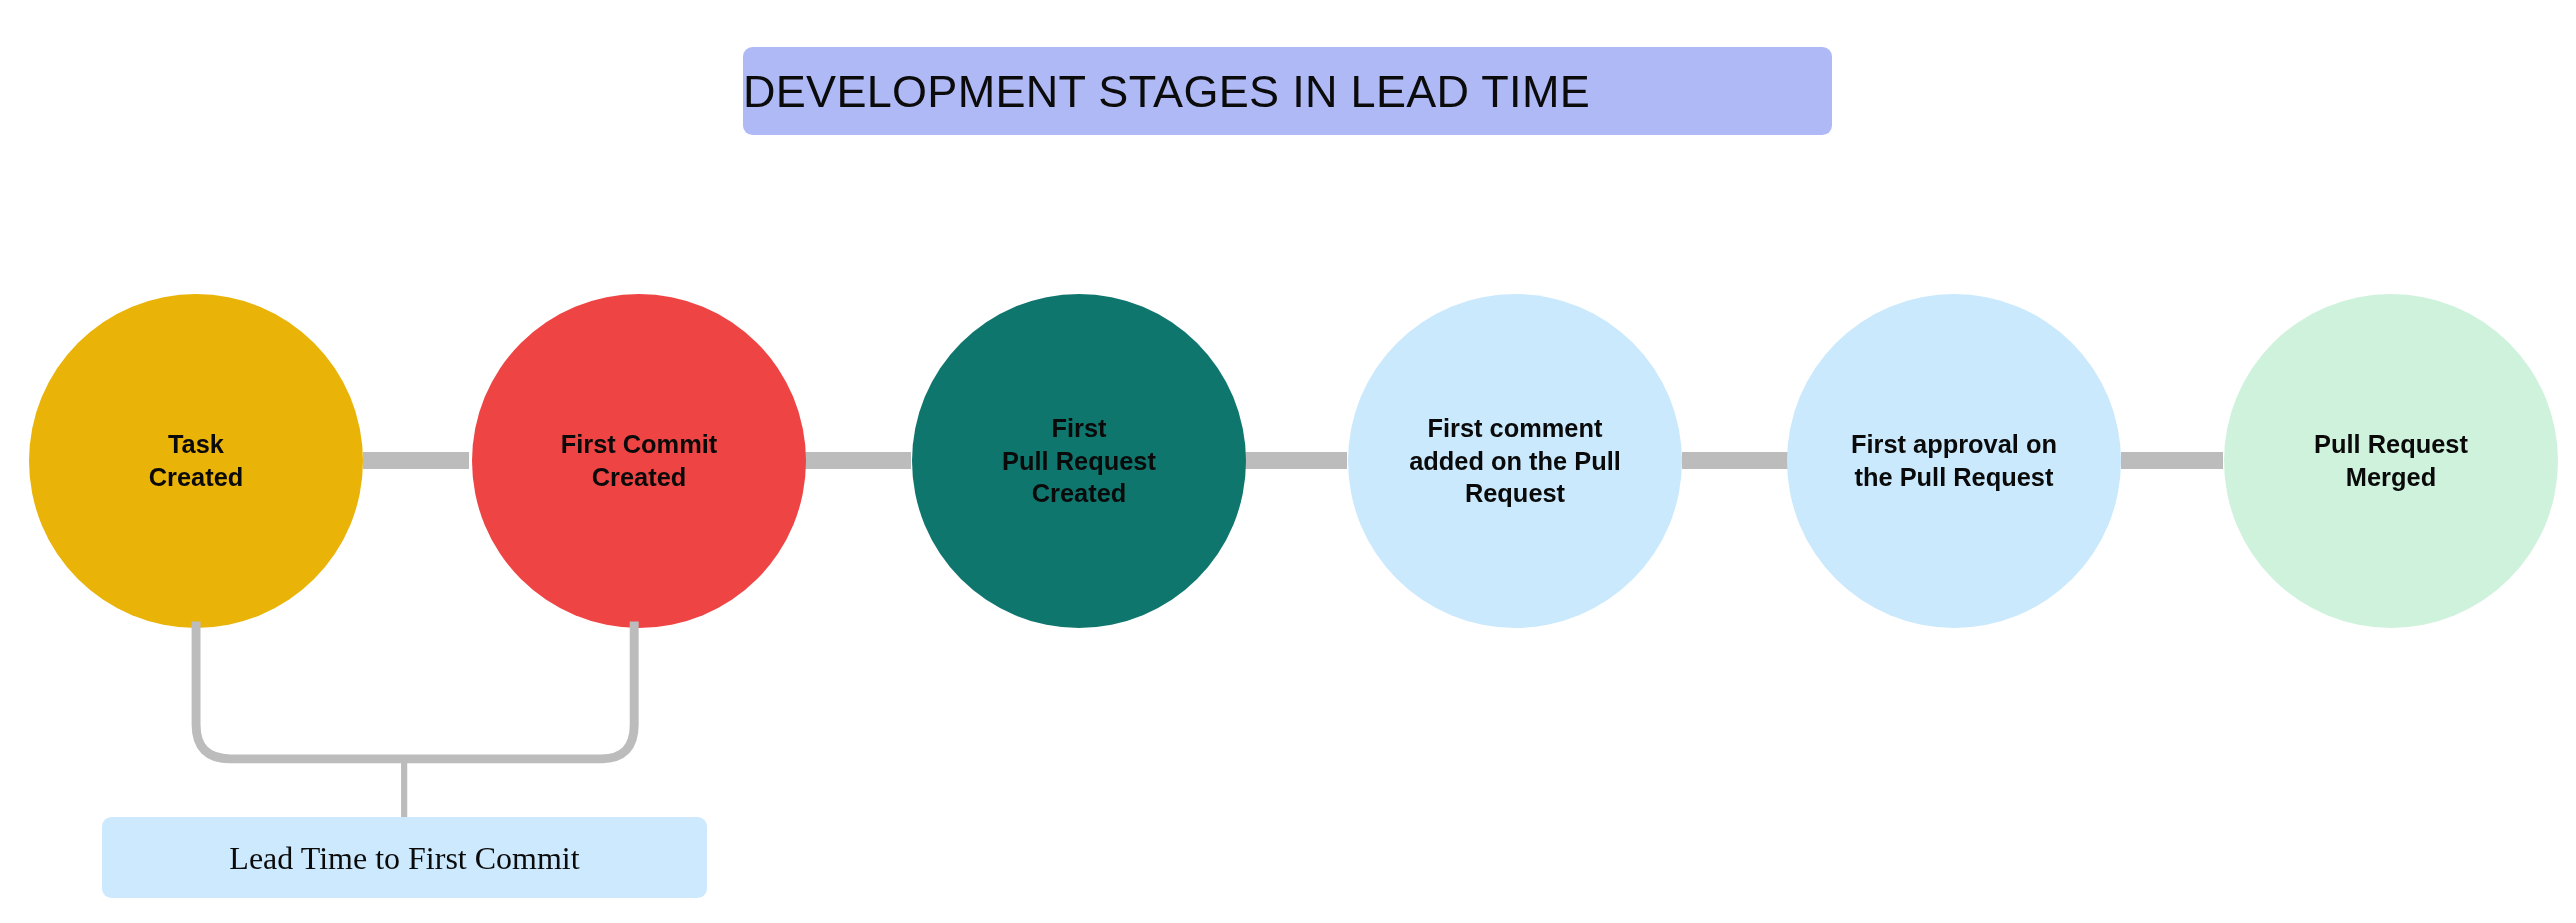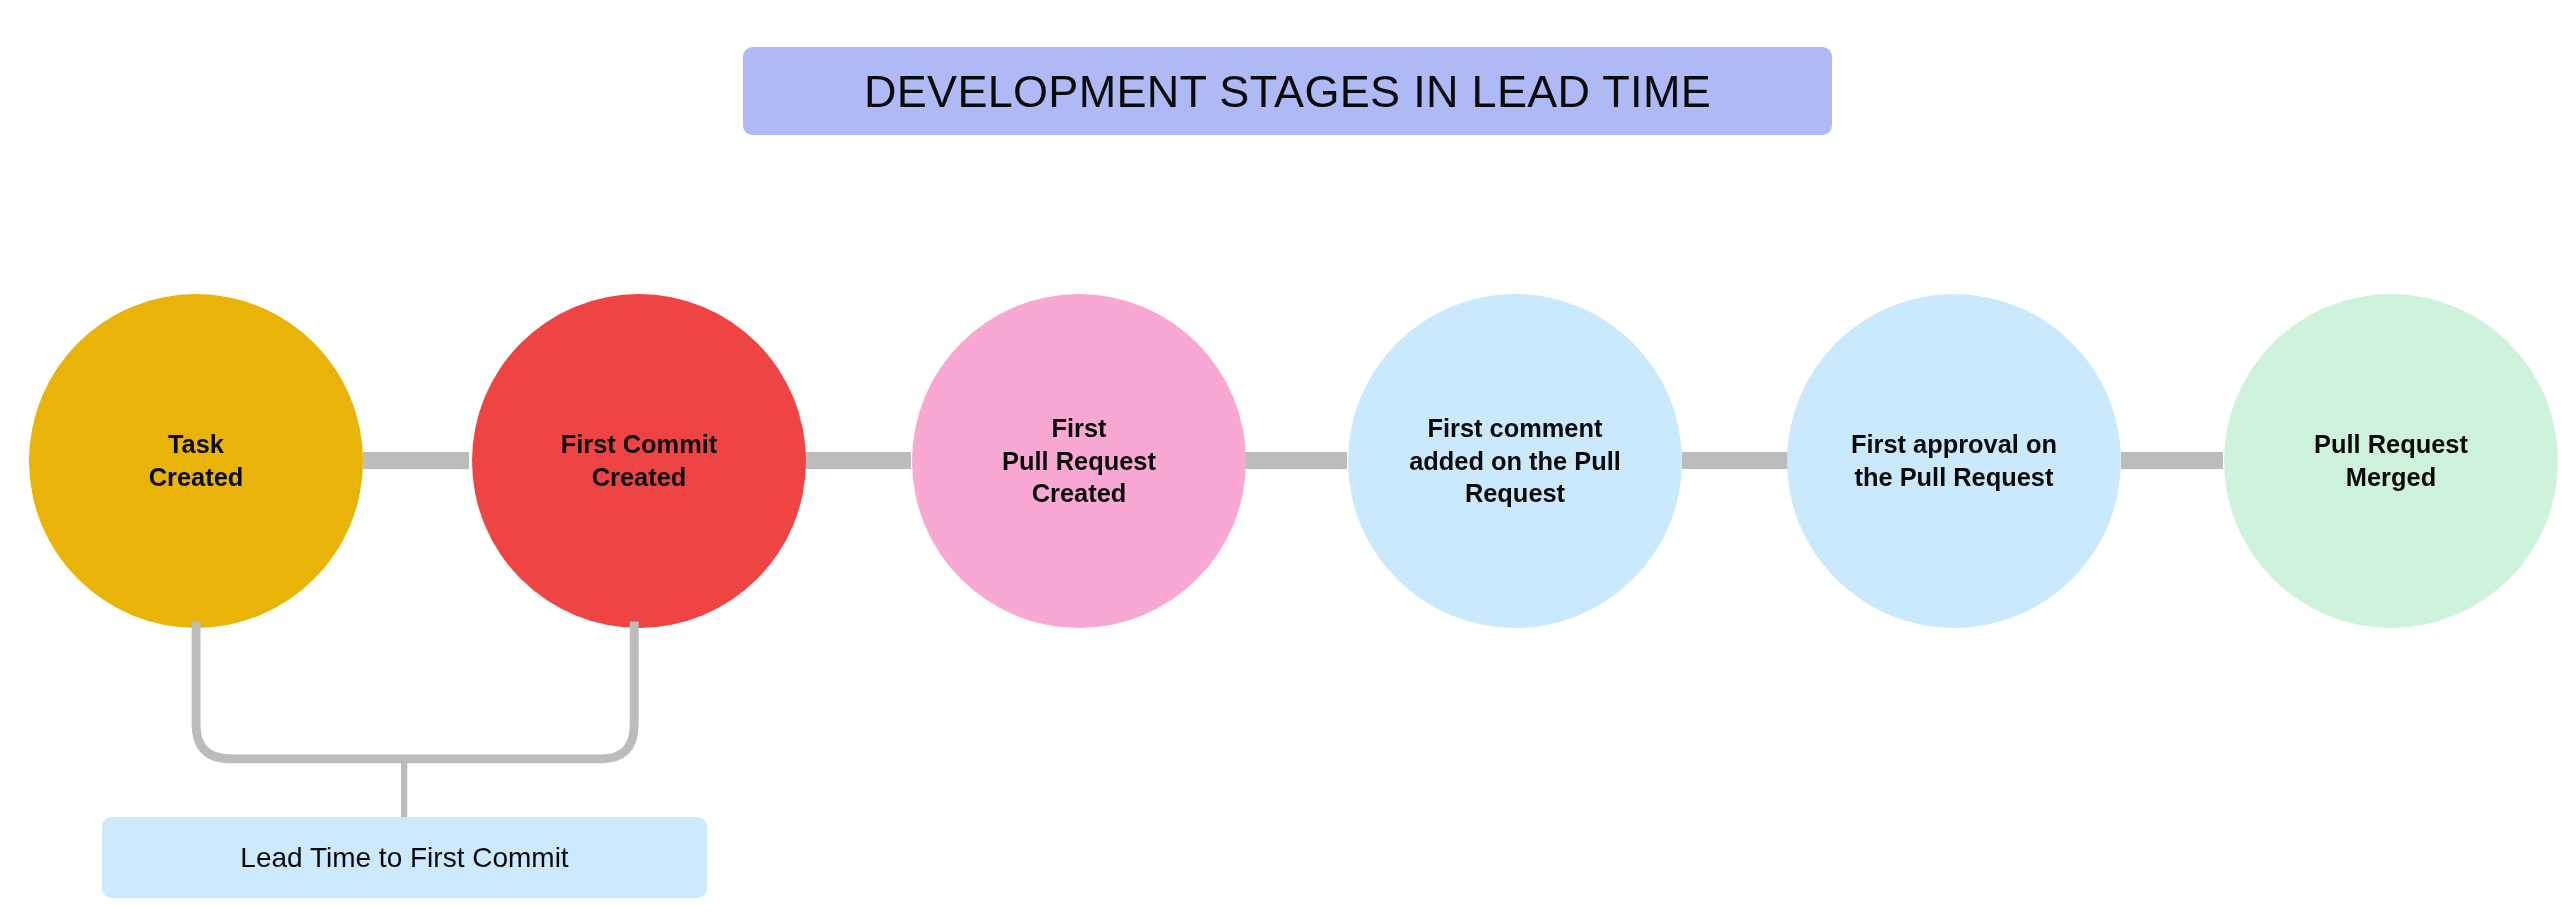--- a/index.html
+++ b/index.html
@@ -23,21 +23,20 @@
   #title-banner {
     position: absolute;
     left: 743px;
     top: 47px;
     width: 1089px;
     height: 88px;
     background: #afb9f5;
     border-radius: 9.6px;
     display: flex;
     align-items: center;
-    justify-content: center;
     box-sizing: border-box;
   }
   #title-text {
     font-family: "Liberation Sans", sans-serif;
     font-size: 45px;
     font-weight: 400;
     color: #0b0b0b;
     letter-spacing: 0.3px;
     white-space: nowrap;
     line-height: 1;
@@ -92,22 +91,22 @@
     width: 605px;
     height: 81px;
     background: #cce9fd;
     border-radius: 9.6px;
     display: flex;
     align-items: center;
     justify-content: center;
     box-sizing: border-box;
   }
   #leadtime-text {
-    font-family: Liberation Sans, sans-serif;
-    font-size: 28px;
+    font-family: Liberation Serif, serif;
+    font-size: 32px;
     font-weight: 400;
     color: #0b0b0b;
     white-space: nowrap;
     line-height: 1;
   }
 </style>
 </head>
 <body>
 
 <div id="canvas">
@@ -125,21 +124,21 @@
   <div class="stage-node" style="left:29px;background:#eab308;">
     <span class="stage-label">Task
 Created</span>
   </div>
 
   <div class="stage-node" style="left:472px;background:#ef4444;">
     <span class="stage-label">First Commit
 Created</span>
   </div>
 
-  <div class="stage-node" style="left:912px;background:#f9a8d4;">
+  <div class="stage-node" style="left:912px;background:#0f766e;">
     <span class="stage-label">First
 Pull Request
 Created</span>
   </div>
 
   <div class="stage-node" style="left:1787px;background:#cae9fd;">
     <span class="stage-label">First approval on
 the Pull Request</span>
   </div>
 

